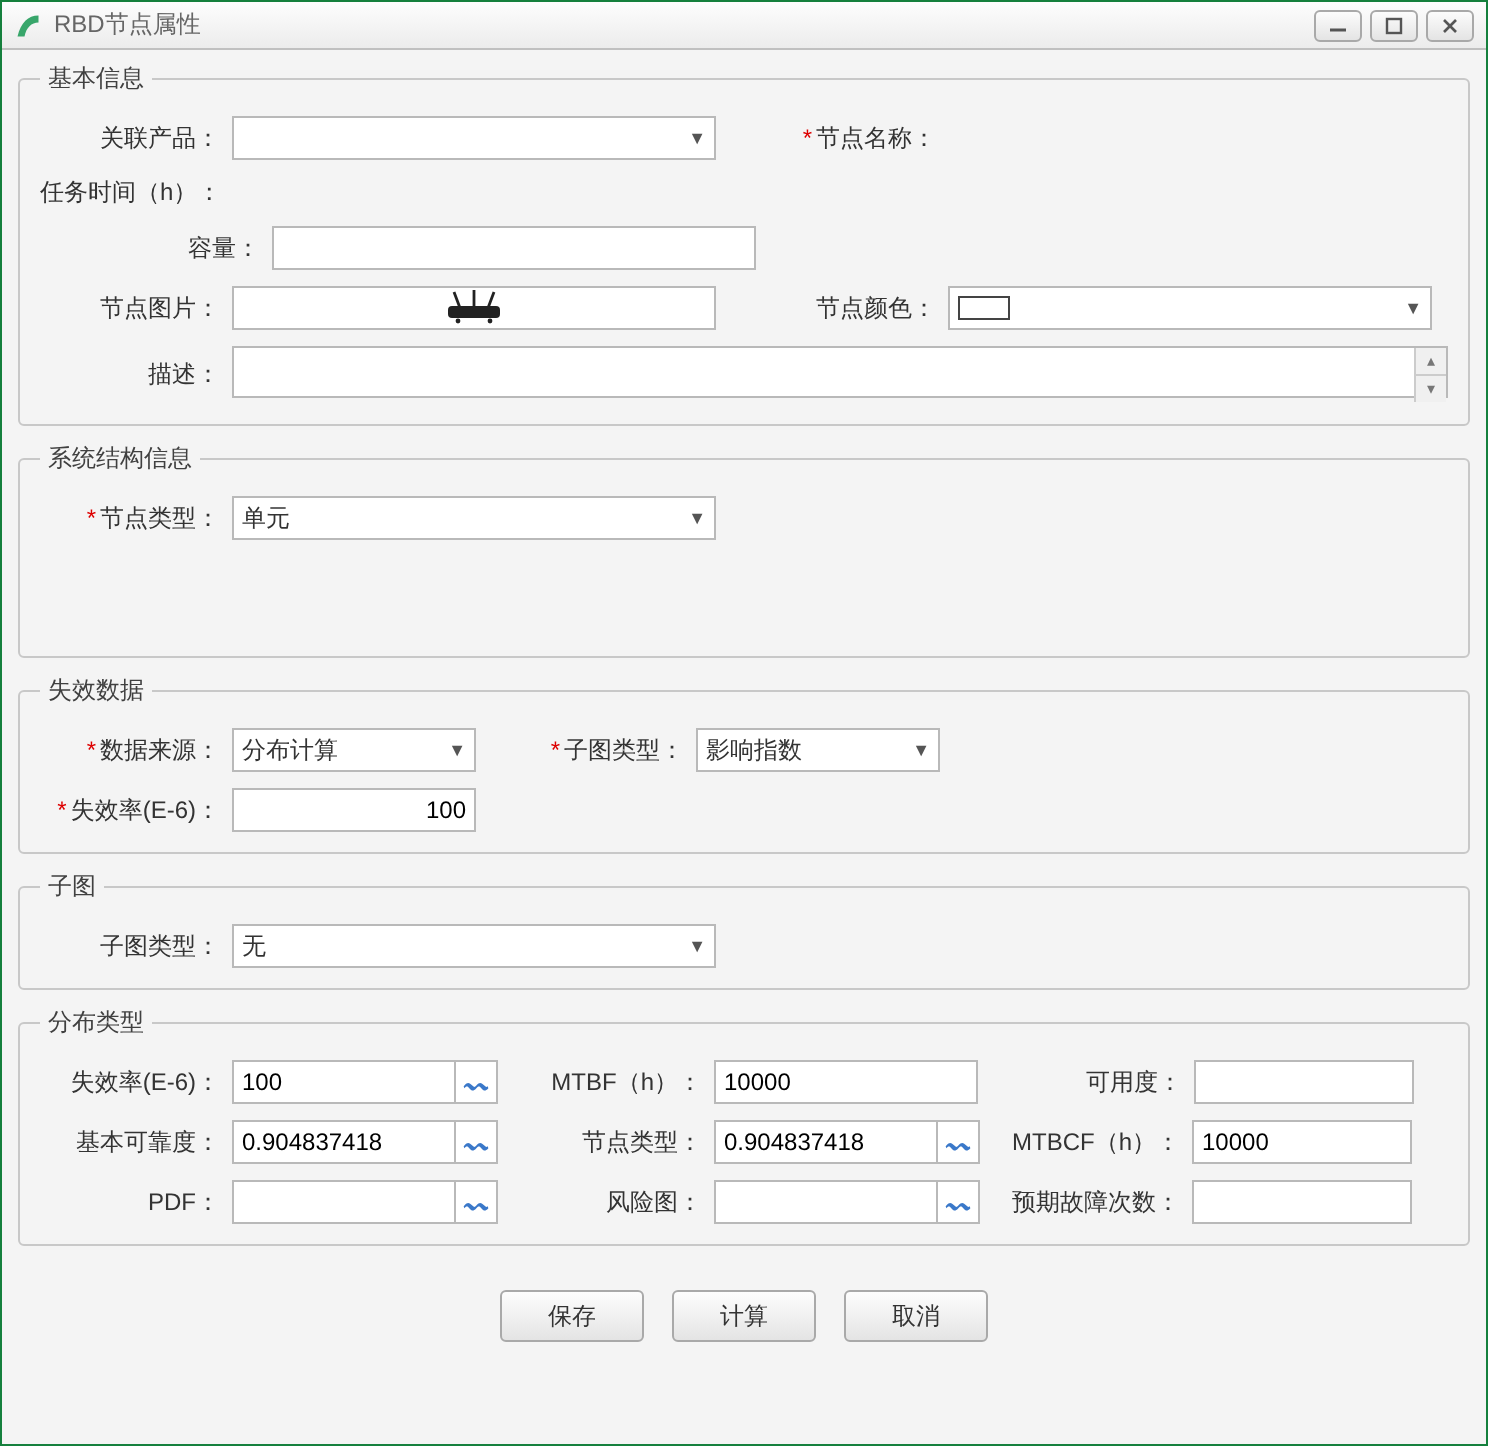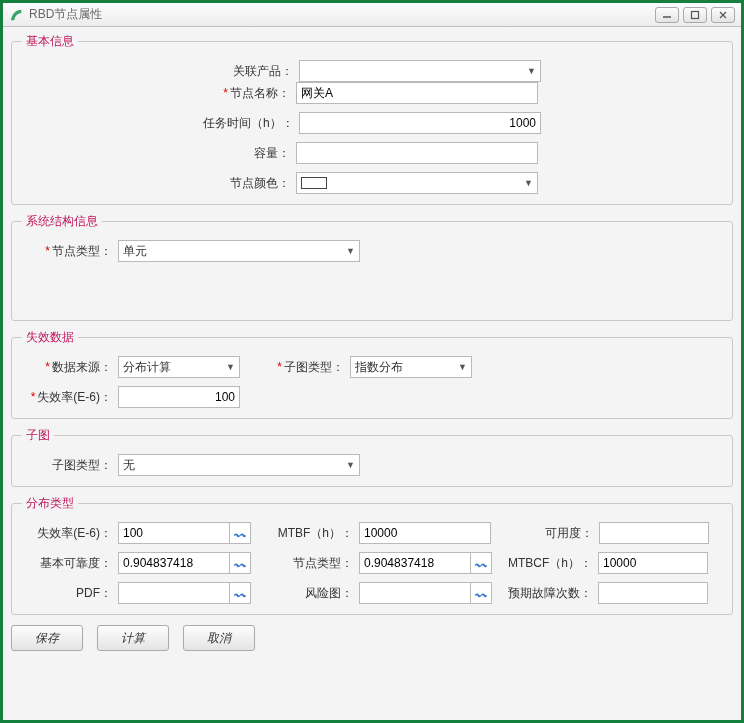--- a/index.html
+++ b/index.html
@@ -7,21 +7,21 @@
     margin: 0;
     font-family: "Microsoft YaHei", Arial, sans-serif;
     font-size: 12px;
     background: #dcdcdc;
     color: #333;
   }
   .window {
     width: 744px;
     height: 723px;
     background: #f4f4f4;
-    border: 3px solid #15803d;
+    border: 1px solid #15803d;
     position: relative;
   }
   .titlebar {
     height: 24px;
     background: linear-gradient(#fdfdfd,#ececec);
     border-bottom: 1px solid #c0c0c0;
     display: flex;
     align-items: center;
     padding: 0 6px;
   }
@@ -40,21 +40,21 @@
   .content { padding:6px 8px; }
   fieldset.group {
     border:1px solid #c8c8c8;
     border-radius:3px;
     background:#f4f4f4;
     margin:0 0 8px 0;
     padding:6px 10px 10px 10px;
   }
   fieldset.group > legend {
     padding:0 4px;
-    color:#be185d;
+    color:#404040;
   }
   .row { display:flex; align-items:center; margin-top:8px; }
   .row:first-of-type { margin-top:4px; }
   .lbl {
     width:96px;
     text-align:right;
     padding-right:6px;
     white-space:nowrap;
     color:#333;
   }
@@ -69,21 +69,21 @@
     font-size:12px;
   }
   .combo {
     display:flex;align-items:center;justify-content:space-between;
     cursor:pointer;
   }
   .combo .arrow {
     font-size:9px;color:#555;
   }
   .col-gap { width:26px; }
-  .two-col { display:flex;flex-direction:column; }
+  .two-col { display:flex; }
   .two-col .left, .two-col .right { display:flex; align-items:center; }
   .icon-btn {
     width:22px;height:22px;border:1px solid #b9b9b9;background:#fff;
     display:flex;align-items:center;justify-content:center;cursor:pointer;
     margin-left:-1px;
   }
   .chart-glyph { color:#3a78c9; font-size:12px; }
   textarea.desc {
     width:100%; height:26px; resize:none; padding:2px 4px;
   }
@@ -95,21 +95,21 @@
   .desc-spin div {
     flex:1;background:#f0f0f0;border-left:1px solid #ccc;border-bottom:1px solid #ccc;
     font-size:8px;display:flex;align-items:center;justify-content:center;color:#777;cursor:pointer;
   }
   .desc-spin div:last-child{border-bottom:none;}
   .color-swatch {
     width:26px;height:12px;background:#fff;border:1px solid #444;
   }
   .router-icon { display:inline-block; }
   .footer-btns {
-    display:flex; gap:14px; justify-content:flex-start; margin-top:10px;font-style:italic;
+    display:flex; gap:14px; justify-content:center; margin-top:22px;
   }
   .btn {
     width:72px;height:26px;border:1px solid #a9a9a9;border-radius:3px;
     background:linear-gradient(#fdfdfd,#e4e4e4);
     display:flex;align-items:center;justify-content:center;cursor:pointer;
   }
   .imgbox {
     display:flex;align-items:center;justify-content:center;
   }
   .txt-right { text-align:right; }
@@ -155,51 +155,74 @@
         <div class="left">
           <span class="lbl">关联产品：</span>
           <div class="combo" style="width:242px">
             <span></span>
             <span class="arrow">▼</span>
           </div>
         </div>
         <div class="col-gap"></div>
         <div class="right">
           <span class="rlbl req">节点名称：</span>
-          <input class="field" style="width: 242px;" value="网关A">
         </div>
       </div>
 
       <div class="row two-col">
         <div class="left">
           <span class="lbl">任务时间（h）：</span>
-          <input class="field txt-right" style="width: 242px;" value="1000">
         </div>
         <div class="col-gap"></div>
       </div>
 
       <div class="row two-col">
         <div class="col-gap"></div>
         <div class="right">
           <span class="rlbl">容量：</span>
           <input class="field" style="width: 242px;" value="">
         </div>
       </div>
 
       <div class="row two-col">
+        <div class="left">
+          <span class="lbl">节点图片：</span>
+          <div class="field imgbox" style="width:242px">
+            <span class="router-icon">
+              <svg width="34" height="18" viewBox="0 0 34 18">
+                <line x1="7" y1="2" x2="10" y2="10" stroke="#222" stroke-width="1.4"></line>
+                <line x1="17" y1="1" x2="17" y2="10" stroke="#222" stroke-width="1.4"></line>
+                <line x1="27" y1="2" x2="24" y2="10" stroke="#222" stroke-width="1.4"></line>
+                <rect x="4" y="9" width="26" height="6" rx="2" fill="#222"></rect>
+                <circle cx="9" cy="16.5" r="1.2" fill="#222"></circle>
+                <circle cx="25" cy="16.5" r="1.2" fill="#222"></circle>
+              </svg>
+            </span>
+          </div>
+        </div>
         <div class="col-gap"></div>
         <div class="right">
           <span class="rlbl">节点颜色：</span>
           <div class="combo" style="width:242px">
             <span class="color-swatch"></span>
             <span class="arrow">▼</span>
           </div>
         </div>
       </div>
 
+      <div class="row">
+        <span class="lbl">描述：</span>
+        <div class="desc-wrap">
+          <textarea class="desc" style=""></textarea>
+          <div class="desc-spin">
+            <div>▴</div>
+            <div>▾</div>
+          </div>
+        </div>
+      </div>
     </fieldset>
 
     <fieldset class="group" style="height:108px">
       <legend>系统结构信息</legend>
       <div class="row">
         <span class="lbl req">节点类型：</span>
         <div class="combo" style="width:242px">
           <span>单元</span>
           <span class="arrow">▼</span>
         </div>
@@ -211,21 +234,21 @@
 
       <div class="row">
         <span class="lbl req">数据来源：</span>
         <div class="combo" style="width:122px">
           <span>分布计算</span>
           <span class="arrow">▼</span>
         </div>
         <span style="width:30px"></span>
         <span class="lbl req" style="width:80px">子图类型：</span>
         <div class="combo" style="width:122px">
-          <span>指数分布</span>
+          <span>影响指数</span>
           <span class="arrow">▼</span>
         </div>
       </div>
 
       <div class="row">
         <span class="lbl req">失效率(E-6)：</span>
         <input class="field txt-right" style="width: 122px;" value="100">
       </div>
     </fieldset>
 

